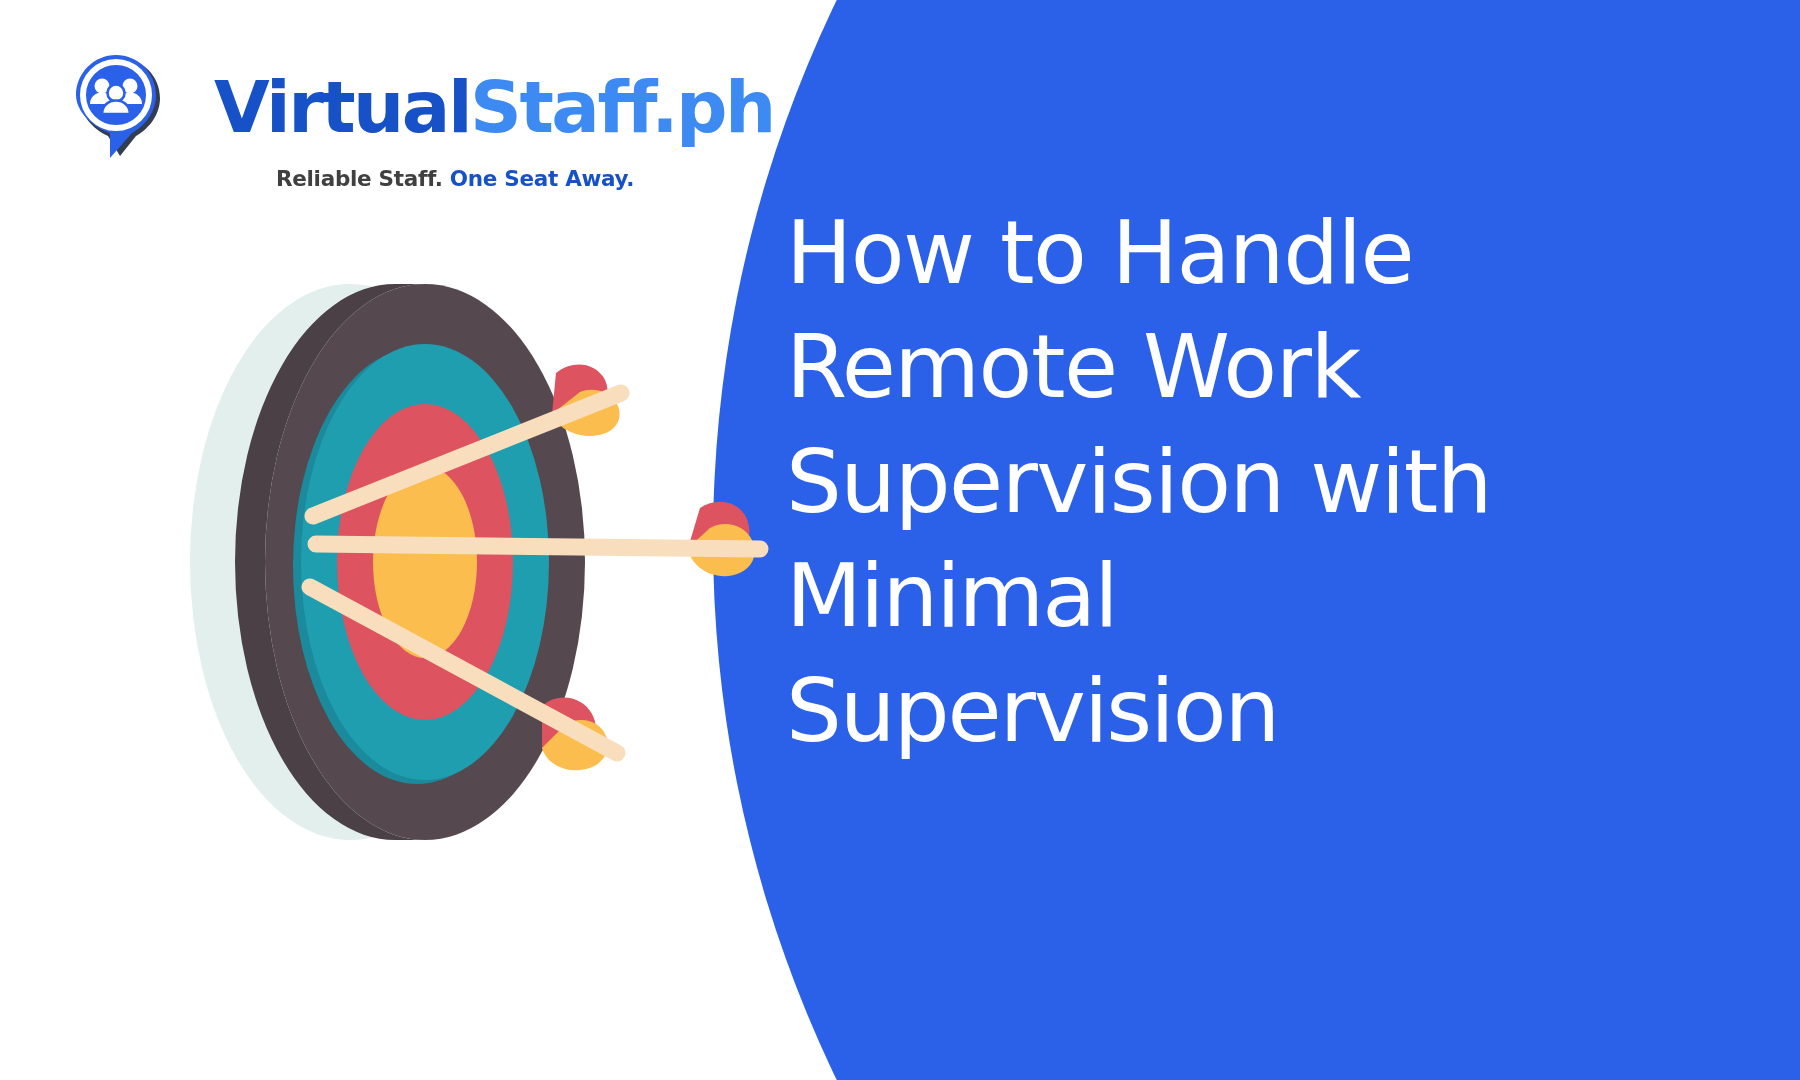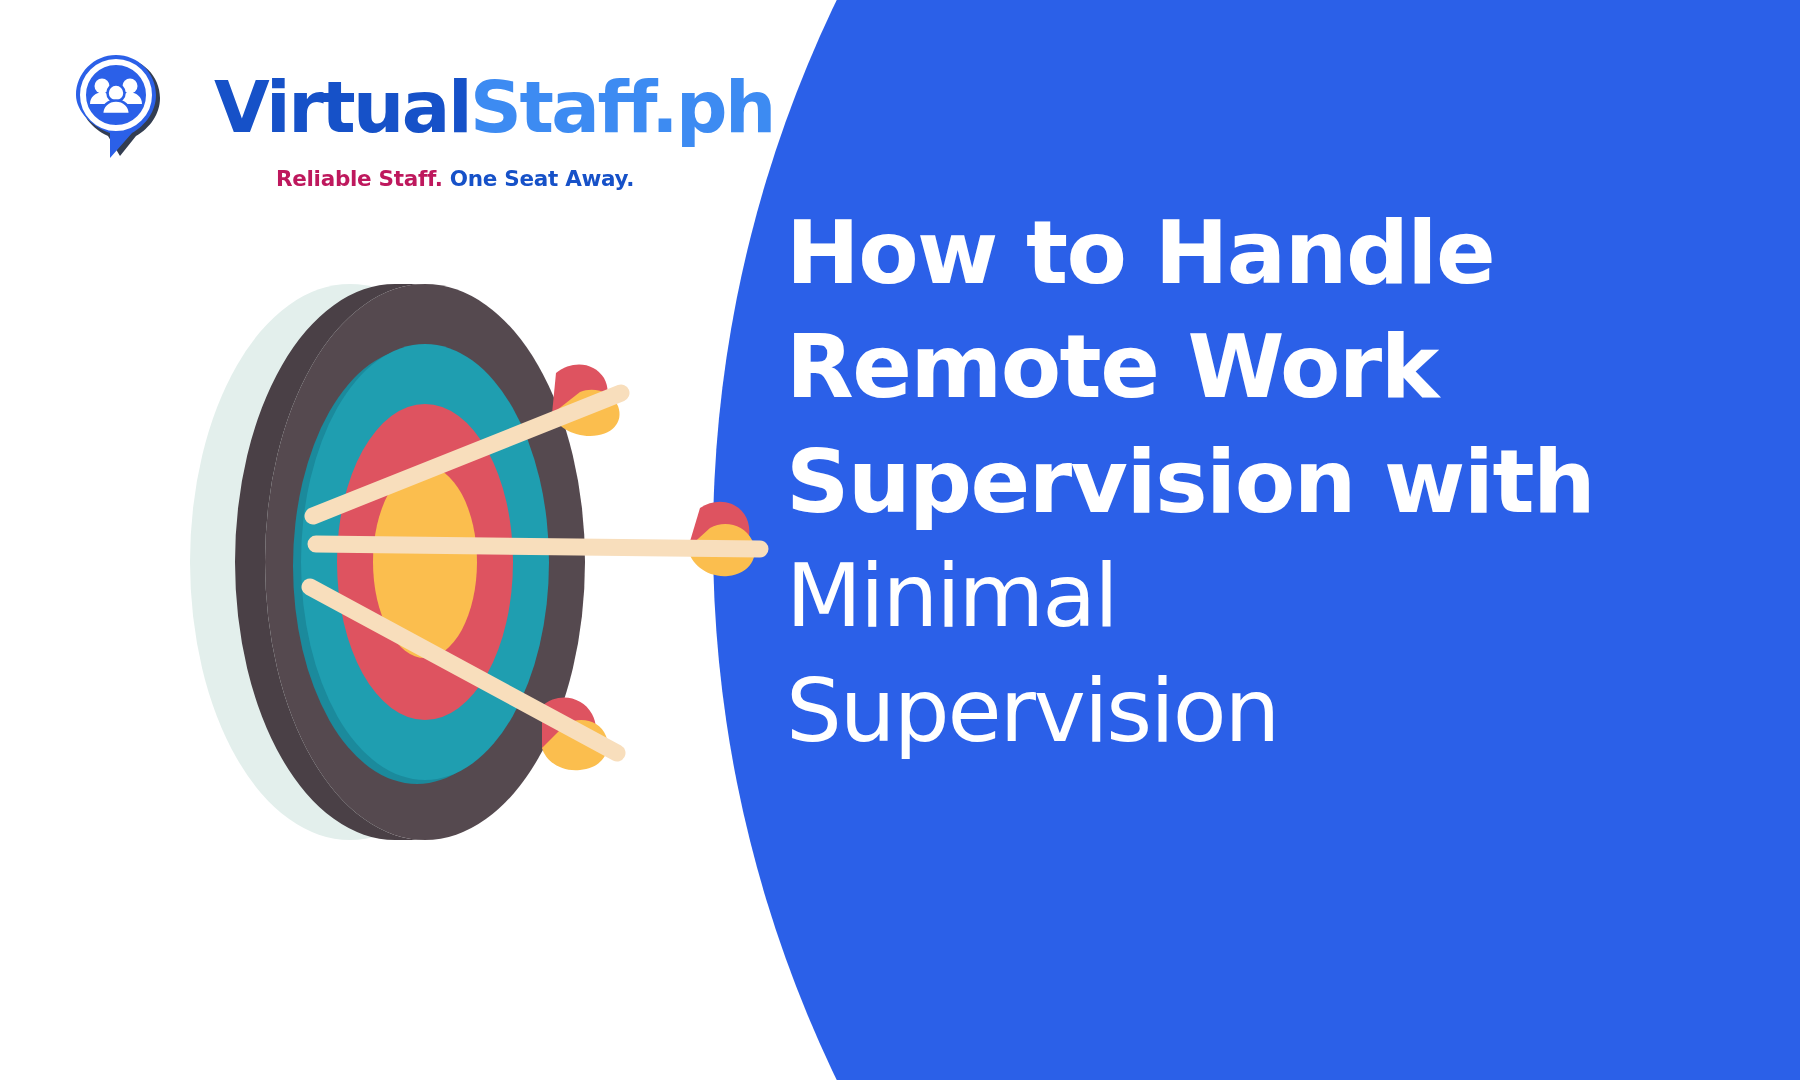--- a/index.html
+++ b/index.html
@@ -65,38 +65,38 @@
   .logo-word .w2 { color: #3d8bf2; }
   .logo-tagline {
     font-family: "DejaVu Sans", sans-serif;
     font-size: 21.5px;
     font-weight: 700;
     letter-spacing: -0.3px;
     margin-top: 6px;
     margin-left: 206px;
     white-space: nowrap;
   }
-  .logo-tagline .t1 { color: #be185d; }
+  .logo-tagline .t1 { color: #404040; }
   .logo-tagline .t2 { color: #1651c8; }
 
   
   .headline {
     position: absolute;
     left: 786px;
     top: 196px;
     z-index: 8;
     width: 980px;
     color: #ffffff;
     font-family: "DejaVu Sans", sans-serif;
     font-size: 88px;
     line-height: 1.30;
     letter-spacing: -1.5px;
   }
   .headline .ln { display: block; white-space: nowrap; }
-  .headline .light { font-weight: 700; }
+  .headline .light { font-weight: 400; }
   .headline .bold  { font-weight: 400; letter-spacing: -2px; }
 
   
   .target-wrap {
     position: absolute;
     left: 95px;
     top: 250px;
     width: 700px;
     height: 620px;
     z-index: 3;

